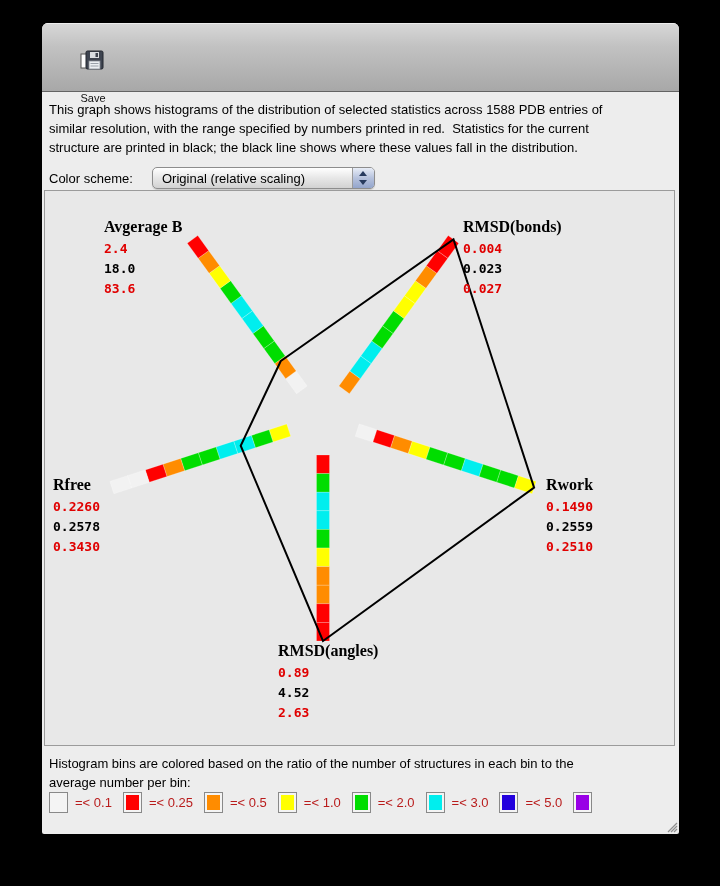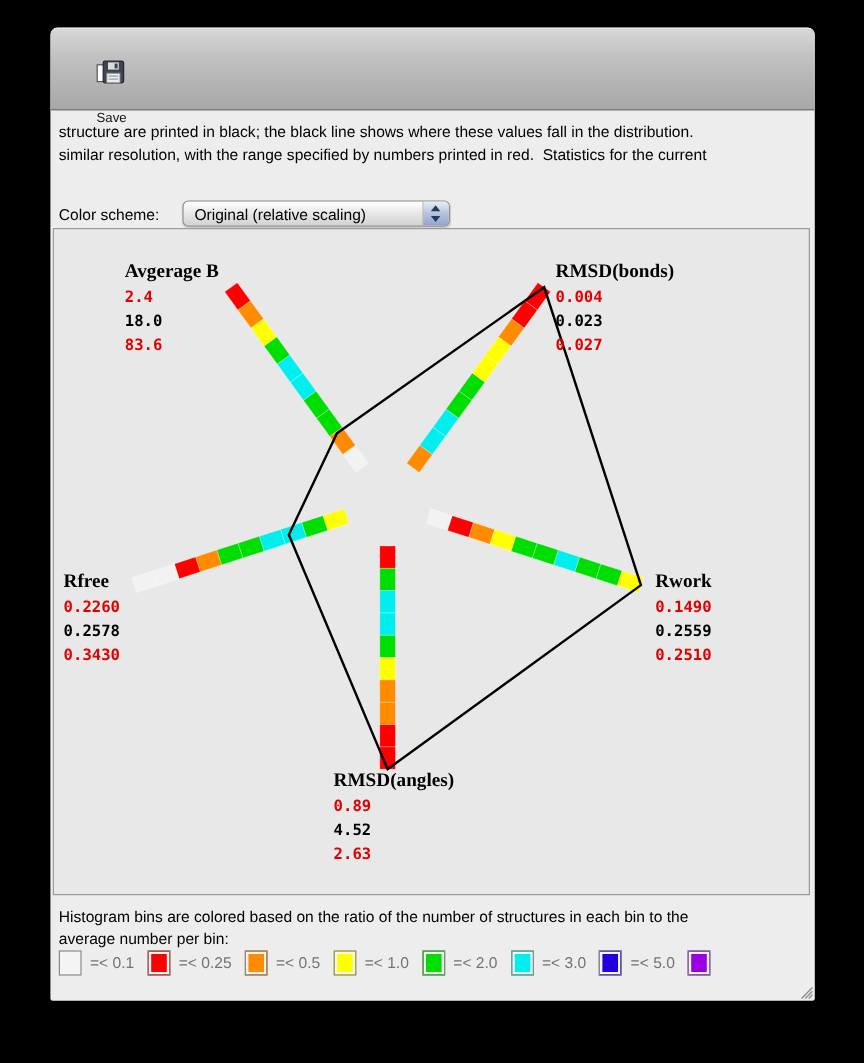--- a/index.html
+++ b/index.html
@@ -43,21 +43,21 @@
   .axis-block{position:absolute;white-space:nowrap;}
   .axis-name{font-family:"Liberation Serif",serif;font-weight:bold;font-size:16px;color:#000;height:21px;}
   .axis-val{font-family:"DejaVu Sans Mono",monospace;font-weight:bold;font-size:13px;line-height:20px;}
   .val-red{color:#e00000;}
   .val-black{color:#000;}
   
   #footer{position:absolute;left:0;top:725px;width:100%;}
   #legend-row{position:absolute;left:7px;top:44px;display:flex;align-items:center;}
   .legend-item{display:flex;align-items:center;margin-right:11px;}
   .legend-swatch{width:17px;height:19px;border:1px solid #898989;box-shadow:inset 0 0 0 2px #f4f4f4;margin-right:7px;}
-  .legend-label{font-size:13px;color:#737373;text-align:center;}
+  .legend-label{font-size:13px;color:#b91c1c;text-align:center;}
   #resize-grip{position:absolute;right:1px;bottom:1px;width:14px;height:14px;}
 </style>
 </head>
 <body>
 
 <div id="window">
 
   <div id="header">
     <div id="save-button">
       <svg width="26" height="23" viewBox="0 0 26 23">
@@ -68,22 +68,23 @@
         <rect x="9" y="11" width="11" height="8" fill="#eceff2" stroke="#8a8f96" stroke-width=".8"></rect>
         <line x1="10.5" y1="13.5" x2="18.5" y2="13.5" stroke="#9aa0a8" stroke-width="1"></line>
         <line x1="10.5" y1="16" x2="18.5" y2="16" stroke="#9aa0a8" stroke-width="1"></line>
       </svg>
       <span class="lbl">Save</span>
     </div>
   </div>
 
   <div id="controls">
     <div id="desc">
+      <div class="desc-line">This graph shows histograms of the distribution of selected statistics across 1588 PDB entries of</div>
+      <div class="desc-line">similar resolution, with the range specified by numbers printed in red.  Statistics for the current</div>
       <div class="desc-line">structure are printed in black; the black line shows where these values fall in the distribution.</div>
-      <div class="desc-line">similar resolution, with the range specified by numbers printed in red.  Statistics for the current</div>
     </div>
   </div>
 
   <div id="scheme-row">
     <span id="scheme-label">Color scheme:</span>
     <div id="scheme-popup">
       <span id="scheme-value">Original (relative scaling)</span>
       <div id="scheme-stepper">
         <div class="up"></div>
         <div class="dn"></div>

